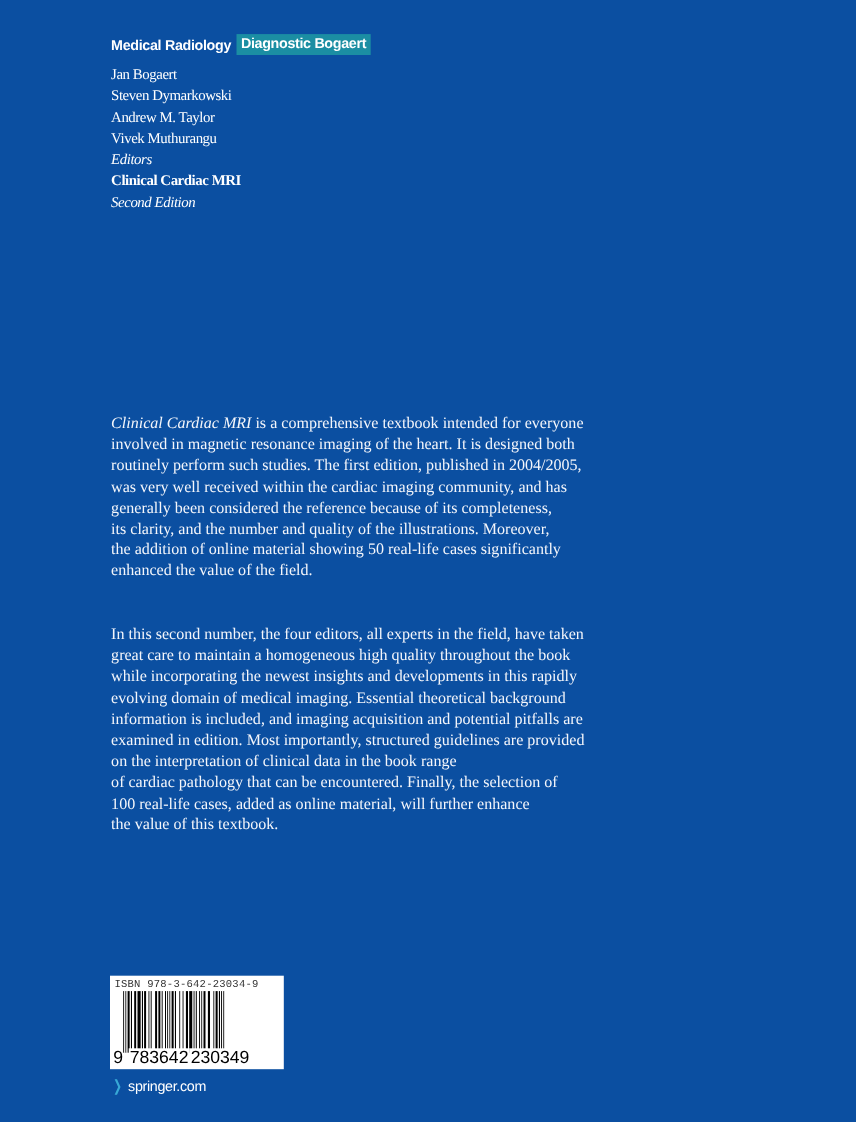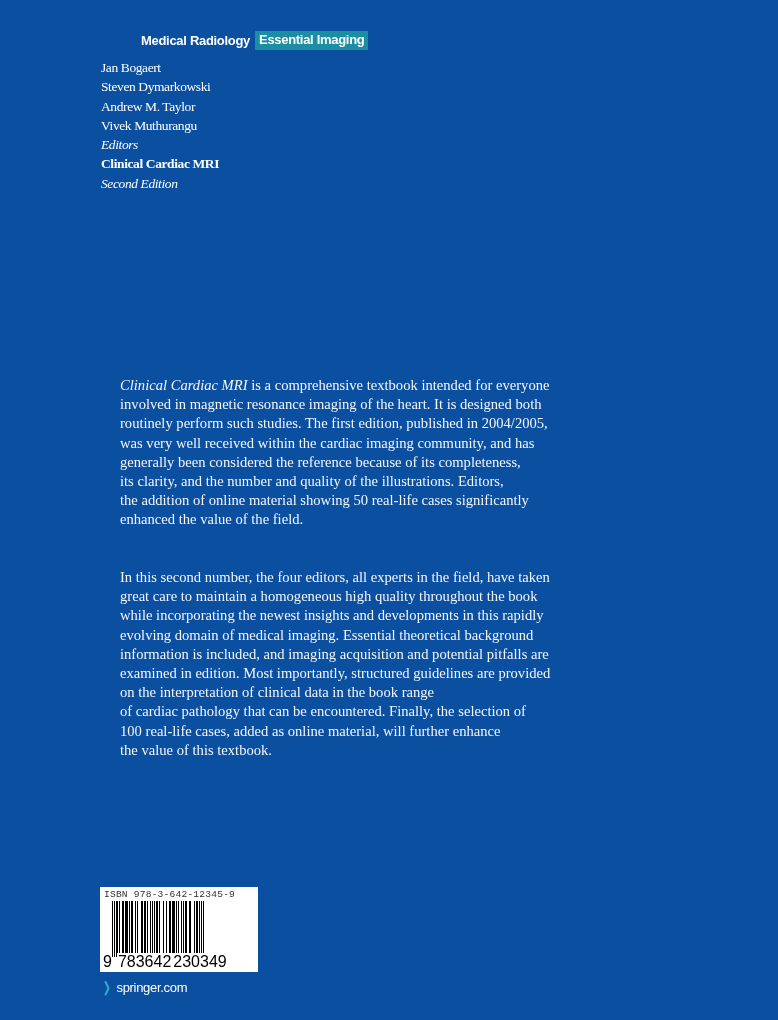--- a/index.html
+++ b/index.html
@@ -18,21 +18,20 @@
       position: absolute;
       left: 101px;
       top: 30px;
       height: 20px;
       display: flex;
       align-items: center;
       font-family: "Liberation Sans", sans-serif;
       font-weight: bold;
       font-size: 13px;
       letter-spacing: -0.3px;
-      margin-left: 40px;
     }
     .series-name {
       margin-right: 5px;
     }
     .series-badge {
       background: #1b8ea3;
       padding: 1px 4px 2px 4px;
       line-height: 16px;
     }
     .editors-block {
@@ -58,21 +57,20 @@
       left: 101px;
       width: 470px;
       font-family: "Liberation Serif", serif;
       font-size: 14.6px;
       line-height: 19.2px;
       color: #f4f6fb;
     }
     .blurb .line {
       white-space: nowrap;
       display: block;
-      margin-left: 19px;
     }
     #para1 { top: 376px; }
     #para2 { top: 568px; }
     .barcode-box {
       position: absolute;
       left: 100px;
       top: 887px;
       width: 158px;
       height: 85px;
       background: #ffffff;
@@ -136,59 +134,59 @@
       margin-right: 4px;
       transform: scaleX(0.7);
       display: inline-block;
     }
   </style>
 </head>
 <body>
 
 <div class="series-line">
   <span class="series-name">Medical Radiology</span>
-  <span class="series-badge">Essential Imaging</span>
+  <span class="series-badge">Diagnostic Bogaert</span>
 </div>
 
 <div class="editors-block">
   <div>Jan Bogaert</div>
   <div>Steven Dymarkowski</div>
   <div>Andrew M. Taylor</div>
   <div>Vivek Muthurangu</div>
   <div class="italic">Editors</div>
   <div class="bold">Clinical Cardiac MRI</div>
   <div class="italic">Second Edition</div>
 </div>
 
 <div class="blurb" id="para1">
   <span class="line"><em>Clinical Cardiac MRI</em><span> is a comprehensive textbook intended for everyone</span></span>
   <span class="line">involved in magnetic resonance imaging of the heart. It is designed both</span>
   <span class="line">routinely perform such studies. The first edition, published in 2004/2005,</span>
   <span class="line">was very well received within the cardiac imaging community, and has</span>
   <span class="line">generally been considered the reference because of its completeness,</span>
-  <span class="line">its clarity, and the number and quality of the illustrations. Editors,</span>
+  <span class="line">its clarity, and the number and quality of the illustrations. Moreover,</span>
   <span class="line">the addition of online material showing 50 real-life cases significantly</span>
   <span class="line">enhanced the value of the field.</span>
 </div>
 
 <div class="blurb" id="para2">
   <span class="line">In this second number, the four editors, all experts in the field, have taken</span>
   <span class="line">great care to maintain a homogeneous high quality throughout the book</span>
   <span class="line">while incorporating the newest insights and developments in this rapidly</span>
   <span class="line">evolving domain of medical imaging. Essential theoretical background</span>
   <span class="line">information is included, and imaging acquisition and potential pitfalls are</span>
   <span class="line">examined in edition. Most importantly, structured guidelines are provided</span>
   <span class="line">on the interpretation of clinical data in the book range</span>
   <span class="line">of cardiac pathology that can be encountered. Finally, the selection of</span>
   <span class="line">100 real-life cases, added as online material, will further enhance</span>
   <span class="line">the value of this textbook.</span>
 </div>
 
 <div class="barcode-box">
-  <div class="isbn-text">ISBN 978-3-642-12345-9</div>
+  <div class="isbn-text">ISBN 978-3-642-23034-9</div>
   <div class="bars" id="bars">
       <span style="width: 1.05px; background: rgb(0, 0, 0);"></span>
       <span style="width: 1.05px; background: rgb(255, 255, 255);"></span>
       <span style="width: 1.05px; background: rgb(0, 0, 0);"></span>
       <span style="width: 1.05px; background: rgb(255, 255, 255);"></span>
       <span style="width: 2.1px; background: rgb(0, 0, 0);"></span>
       <span style="width: 1.05px; background: rgb(255, 255, 255);"></span>
       <span style="width: 1.05px; background: rgb(0, 0, 0);"></span>
       <span style="width: 2.1px; background: rgb(255, 255, 255);"></span>
       <span style="width: 1.05px; background: rgb(0, 0, 0);"></span>

